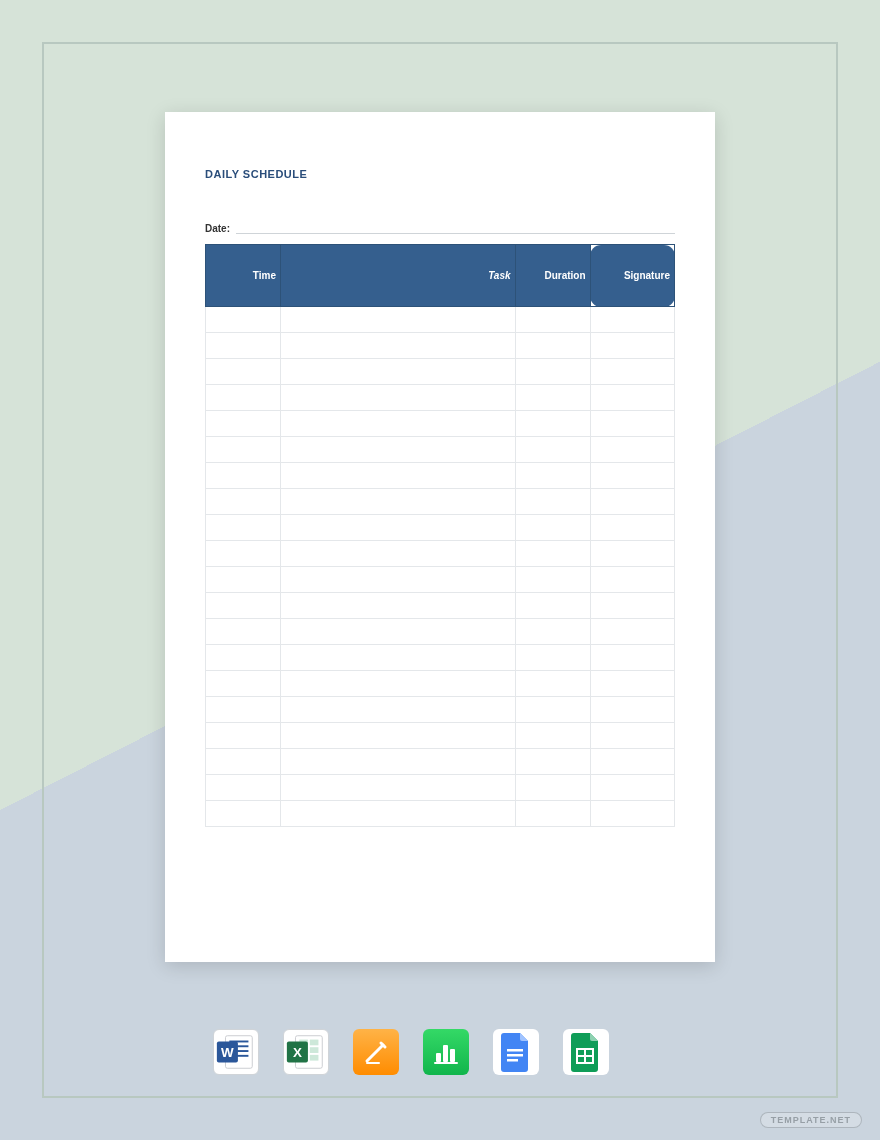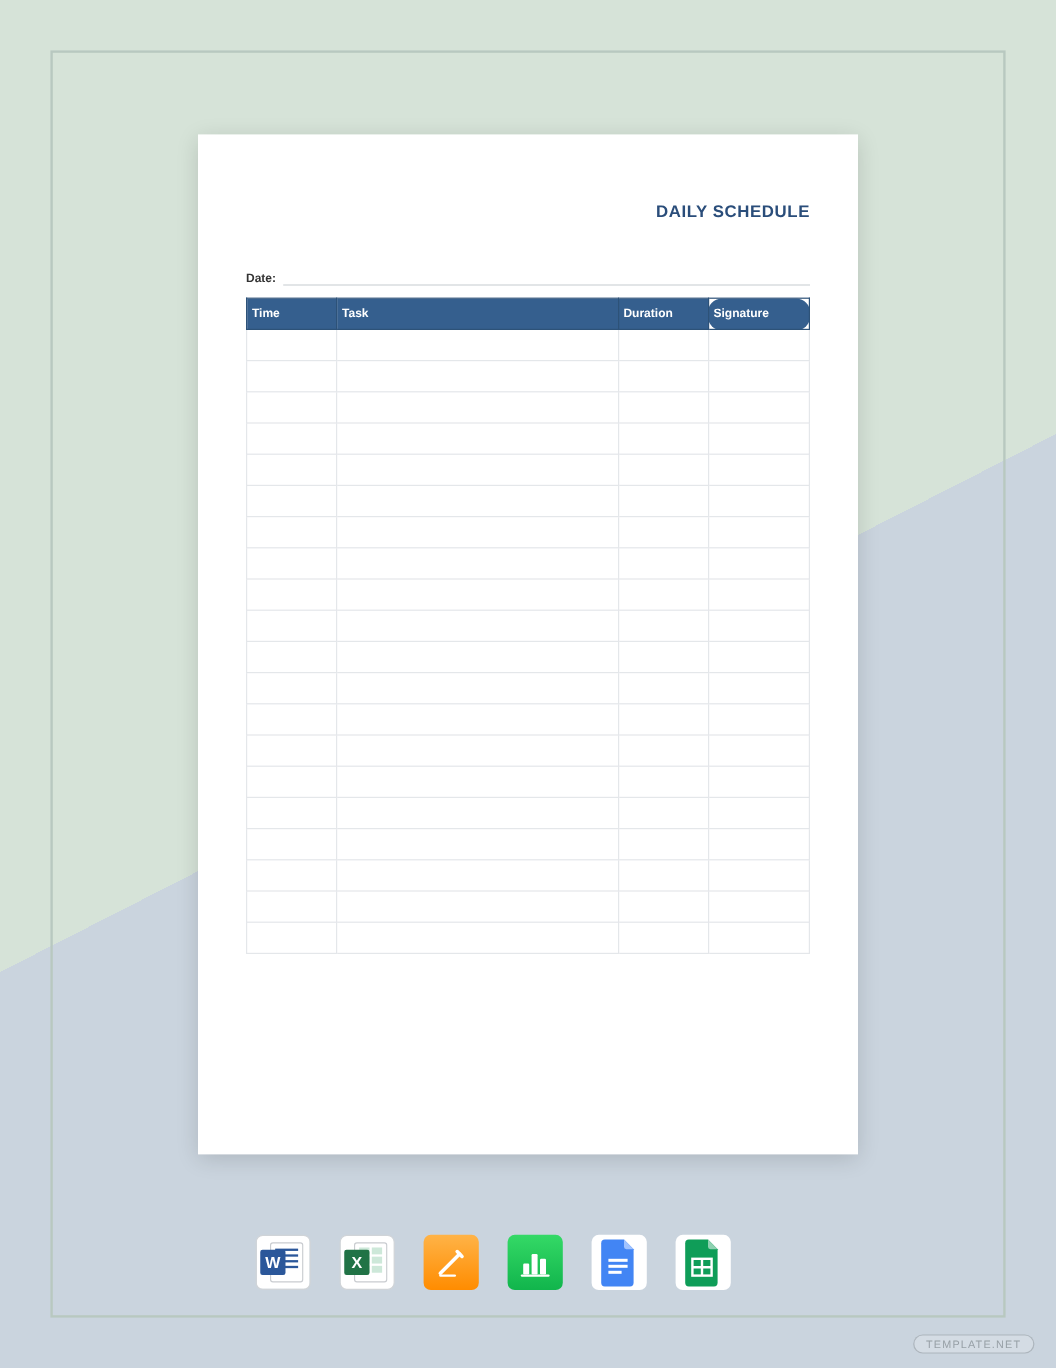--- a/index.html
+++ b/index.html
@@ -18,22 +18,22 @@
   }
   .page {
     position: absolute;
     left: 165px; top: 112px;
     width: 550px; height: 850px;
     background: #ffffff;
     box-shadow: 0 4px 18px rgba(0,0,0,0.15);
     padding: 56px 40px 40px 40px;
   }
   .title {
-    text-align: right;
-    font-size: 14px;
+    text-align: left;
+    font-size: 11px;
     font-weight: 800;
     letter-spacing: 0.5px;
     color: #2a4d7a;
     margin-bottom: 42px;
   }
   .meta-row {
     display: flex;
     align-items: flex-end;
     font-size: 10px;
     color: #333;
@@ -44,31 +44,31 @@
   .table {
     width: 100%;
     border-collapse: collapse;
     margin-top: 10px;
   }
   .table th {
     background: #355f8e;
     color: #ffffff;
     font-size: 10px;
     font-weight: 700;
-    padding: 7px 4px;
+    padding: 25px 4px;
     border: 1px solid #2d5278;
-    text-align: left;
+    text-align: right;
   }
   .table td {
     border: 1px solid #e4e7ea;
     height: 26px;
     background: #ffffff;
   }
   .col-time { width: 16%; }
-  .col-task { width: 50%; }
+  .col-task { width: 50%; font-style: italic; }
   .col-dur  { width: 16%; }
   .col-sig  { width: 18%; border-radius: 11px; }
 
   .icon-strip {
     position: absolute;
     left: 213px; bottom: 65px;
     display: flex;
     gap: 24px;
   }
   .app-icon {
@@ -80,20 +80,21 @@
   .watermark {
     position: absolute;
     right: 18px; bottom: 12px;
     font-size: 9px;
     letter-spacing: 1px;
     color: rgba(100,110,115,0.55);
     border: 1px solid rgba(100,110,115,0.35);
     border-radius: 10px;
     padding: 2px 10px;
     background: rgba(255,255,255,0.2);
+    font-weight: bold;
   }
 </style>
 </head>
 <body>
 
 <div class="bg">
   <div class="frame"></div>
 
   <div class="page">
     <div class="title">DAILY SCHEDULE</div>

